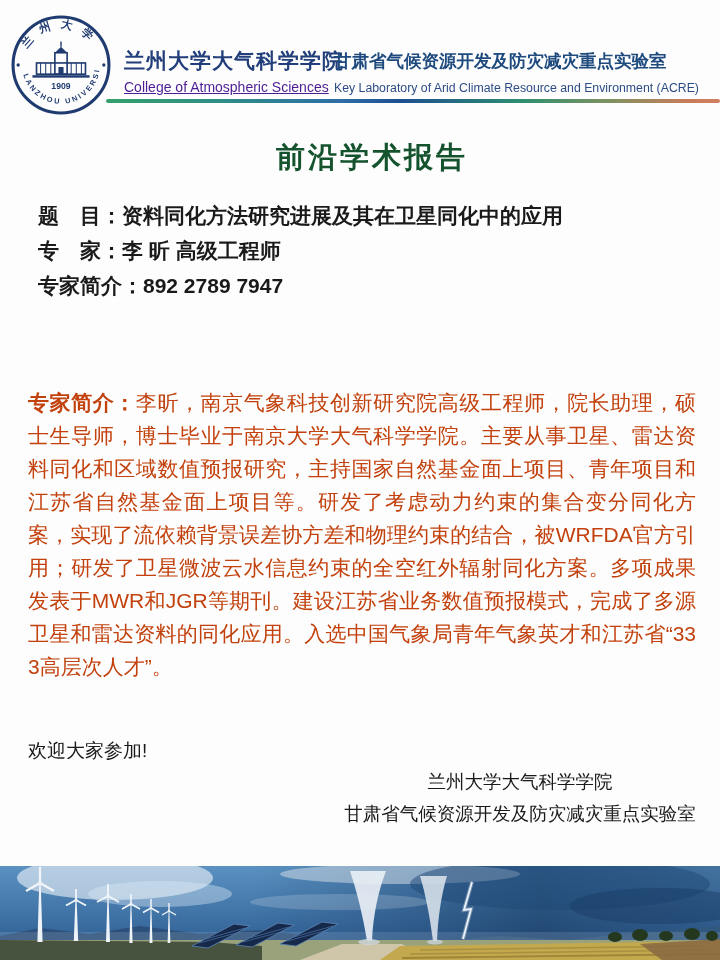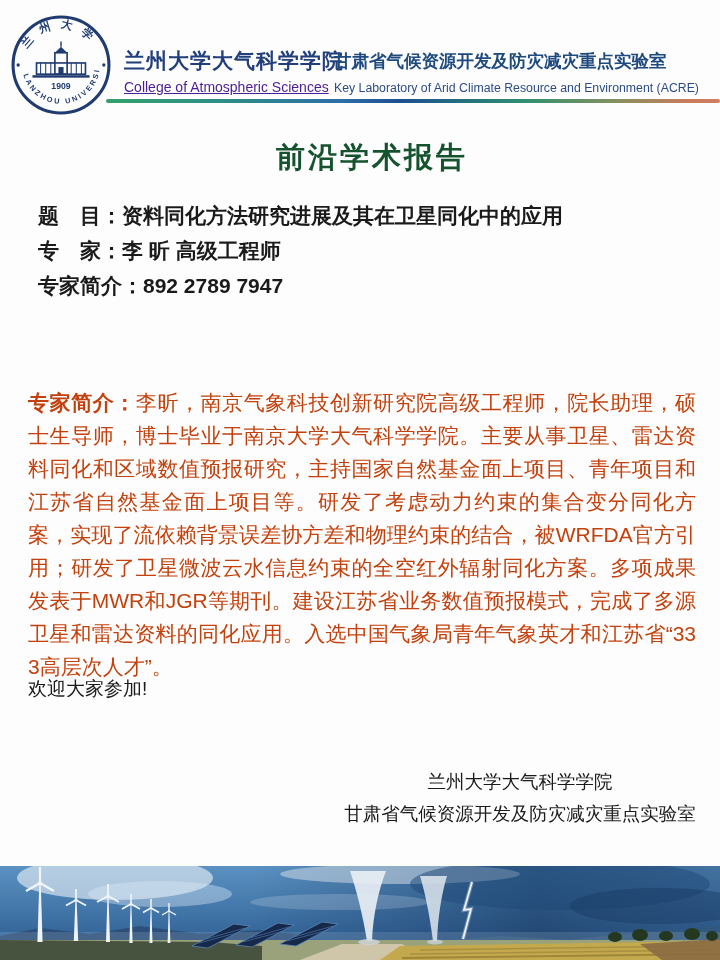--- a/index.html
+++ b/index.html
@@ -42,21 +42,21 @@
 
   
   .bio {
     position:absolute; left:28px; top:386px; width:668px;
     font-size:21px; line-height:33px; text-align:justify;
     word-break:break-all; color:#c2410c;
   }
   .bio .bio-label { font-weight:700; }
 
   
-  .closing { position:absolute; left:28px; top:676px; font-size:19px; }
+  .closing { position:absolute; left:28px; top:738px; font-size:19px; }
   .signature {
     position:absolute; right:10px; top:766px; width:380px;
     text-align:center; font-size:18.5px; line-height:32px;
   }
 
   
   .banner { position:absolute; left:0; bottom:0; width:720px; height:94px; }
 </style>
 </head>
 <body>

